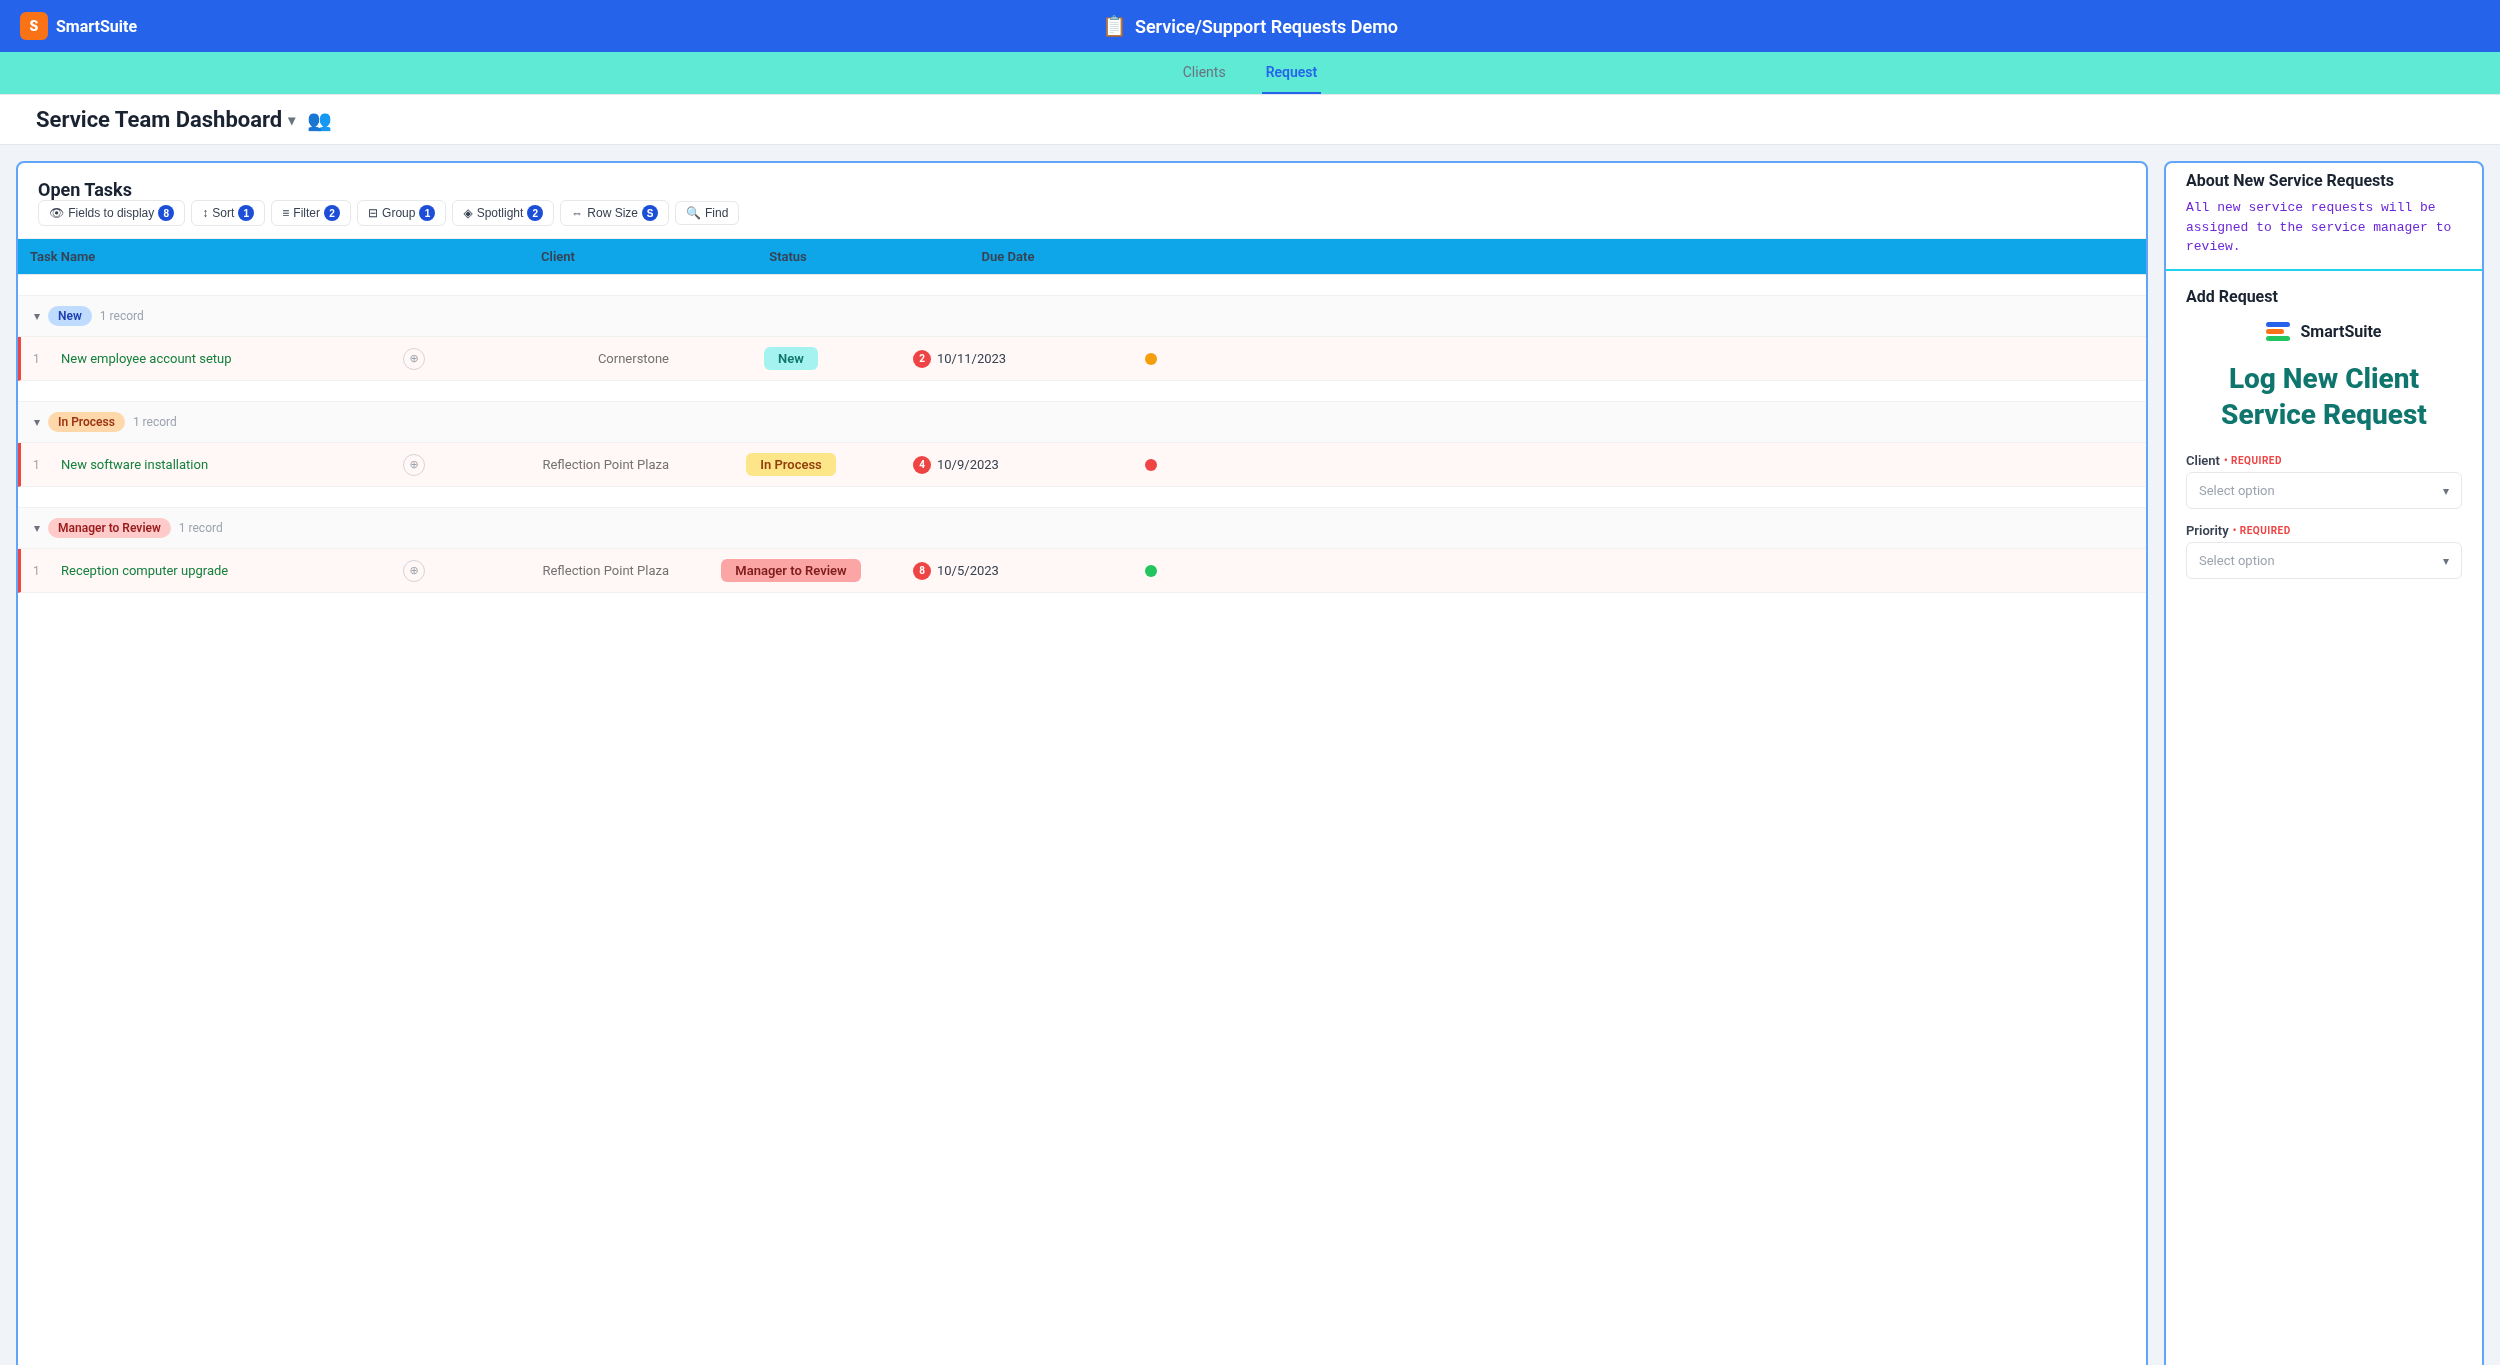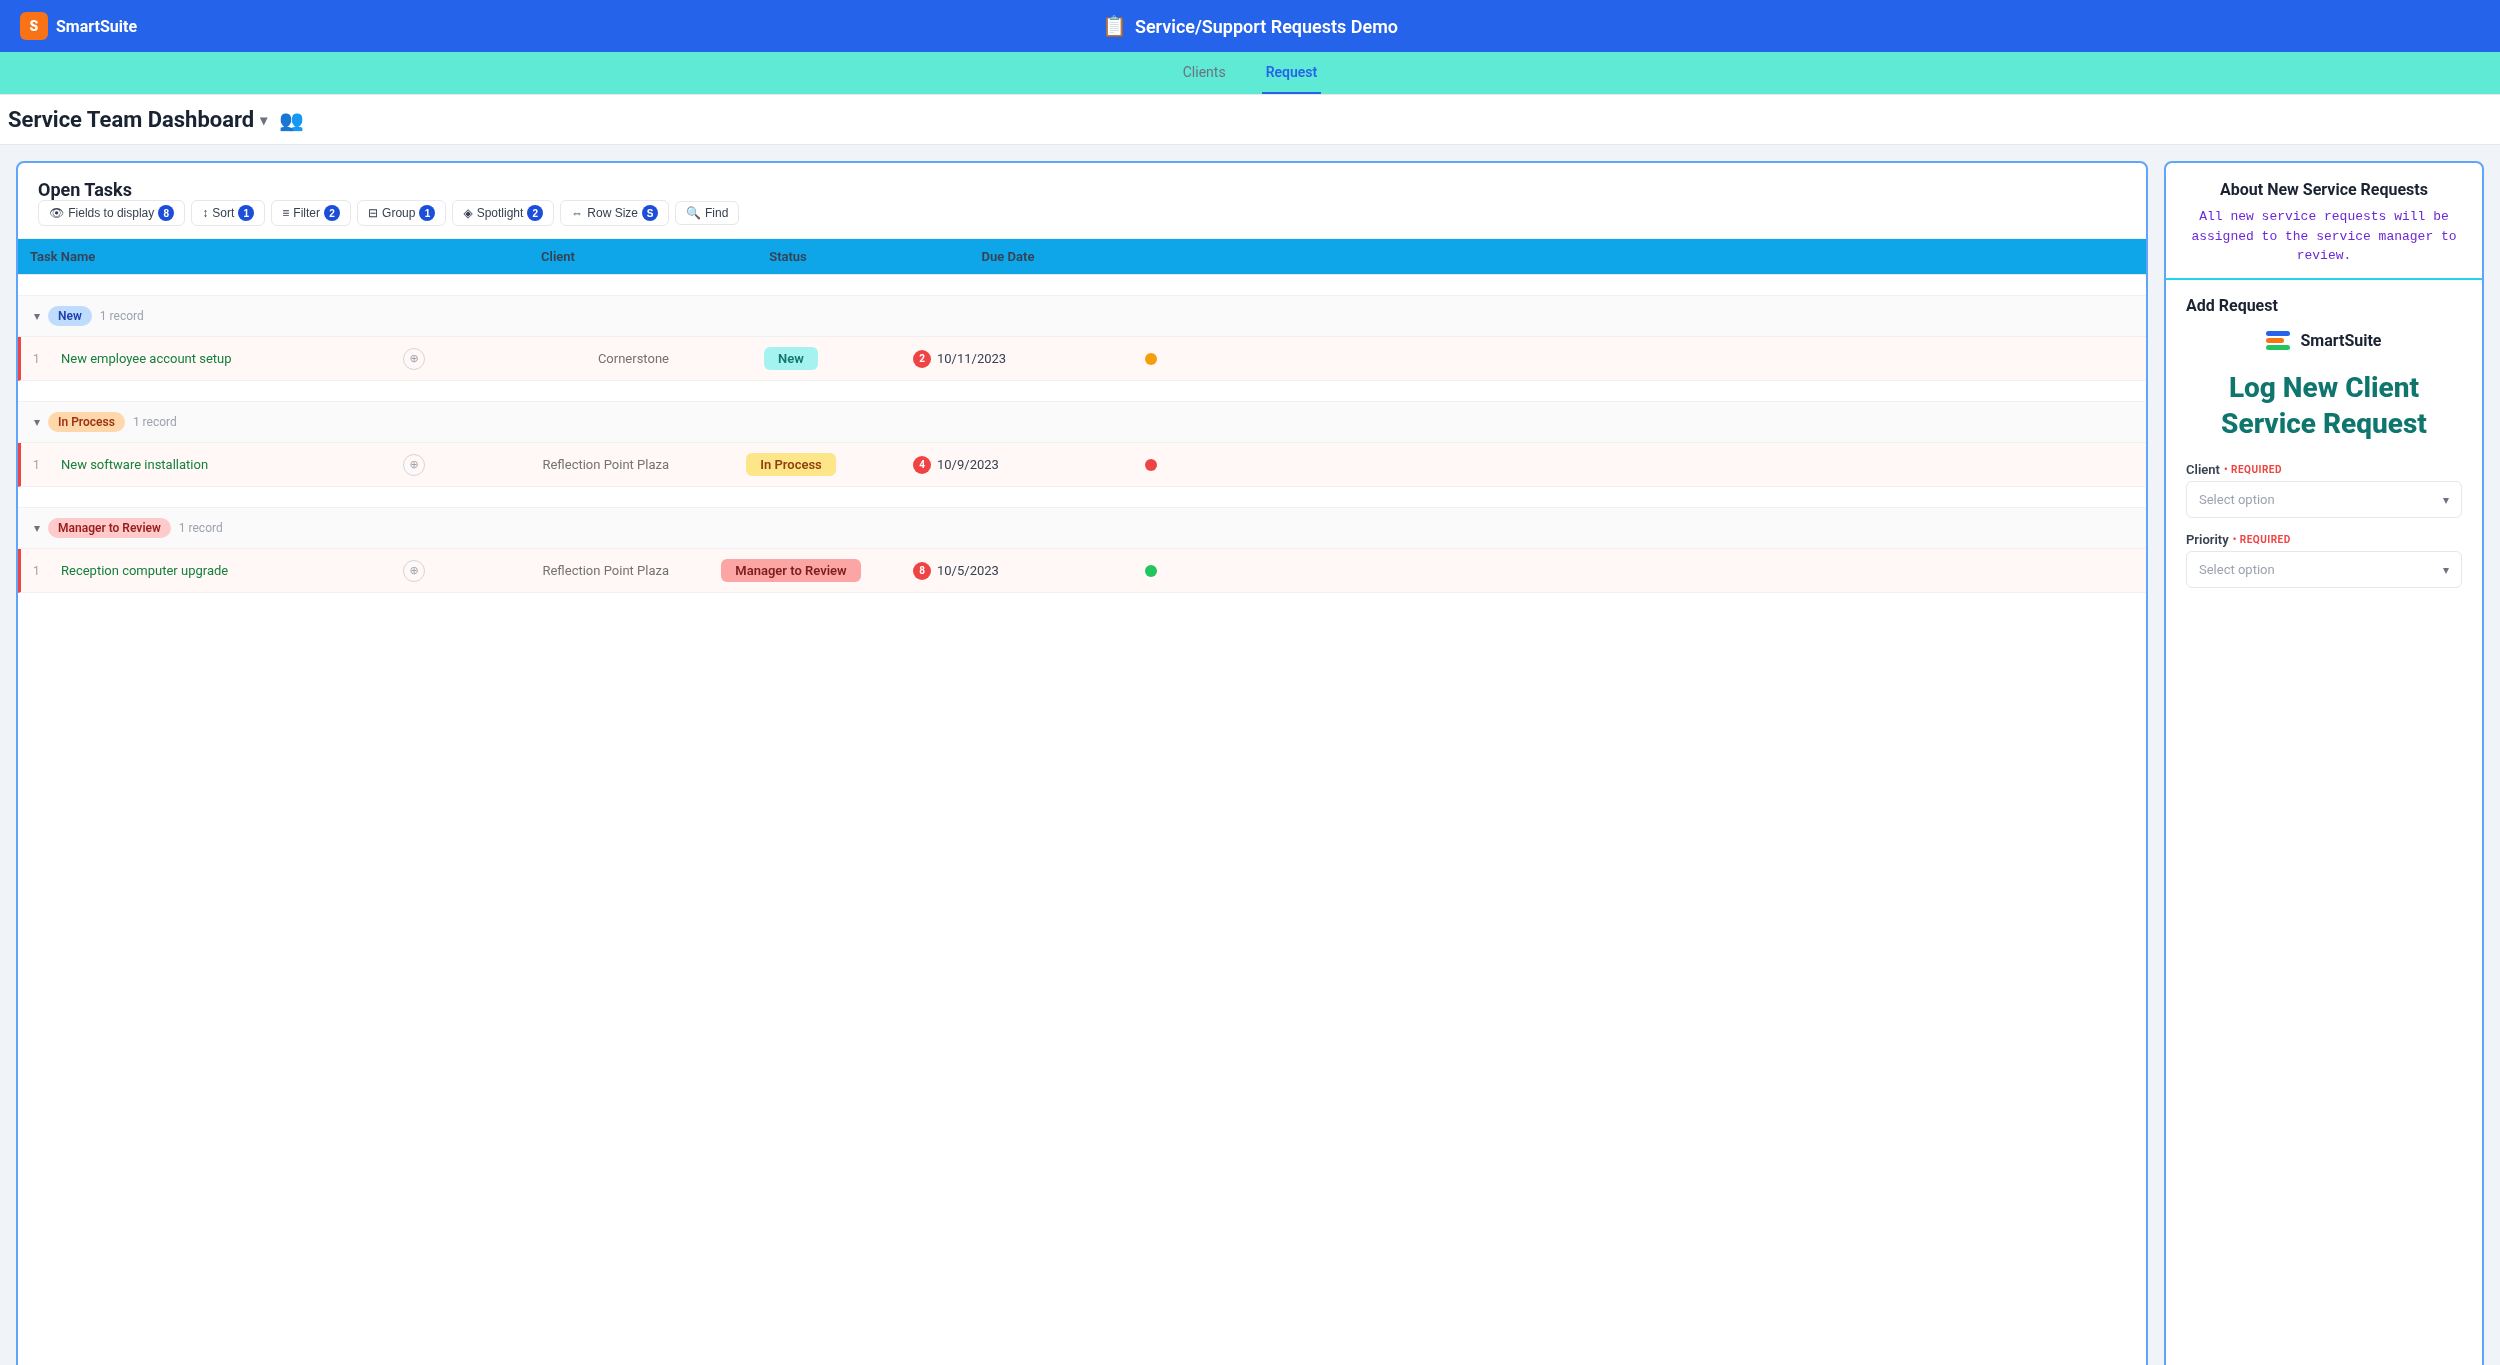--- a/index.html
+++ b/index.html
@@ -67,21 +67,21 @@
     }
     .sub-nav-item.active {
       color: #2563eb;
       border-bottom: 2px solid #2563eb;
       font-weight: 600;
     }
 
     
     .dashboard-header {
       background: white;
-      padding: 12px 8px;
+      padding: 12px 36px;
       display: flex;
       align-items: center;
       gap: 12px;
       border-bottom: 1px solid #e5e7eb;
     }
     .dashboard-title-btn {
       display: flex;
       align-items: center;
       gap: 6px;
       font-size: 22px;
@@ -328,23 +328,22 @@
       width: 320px;
       margin-left: 16px;
       background: white;
       border-radius: 8px;
       border: 2px solid #60a5fa;
       overflow-y: auto;
       display: flex;
       flex-direction: column;
     }
     .right-panel-header {
-      padding: 17px 20px 12px;
+      padding: 8px 20px 12px;
       border-bottom: 2px solid #22d3ee;
-      text-align: center;
     }
     .right-panel-title {
       font-size: 16px;
       font-weight: 700;
       color: #1a2332;
       margin-bottom: 8px;
     }
     .right-panel-desc {
       font-size: 13px;
       color: #6d28d9;

